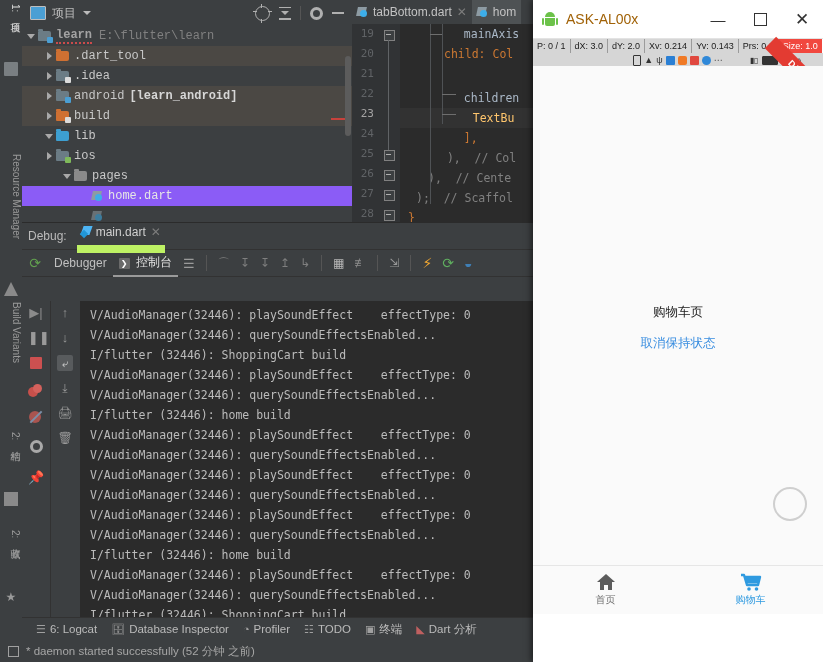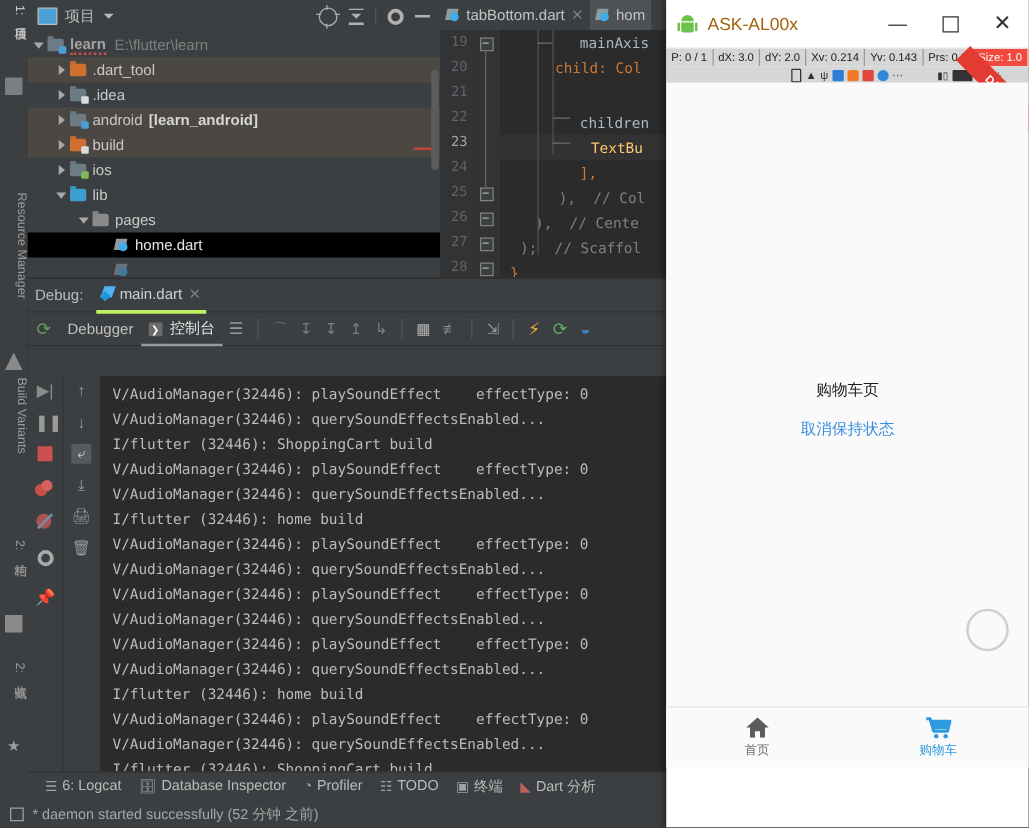--- a/index.html
+++ b/index.html
@@ -14,29 +14,29 @@
 
   
   .leftstrip{position:absolute;left:0;top:0;width:22px;height:662px;background:#3c3f41;border-right:1px solid #2b2b2b;}
   .vtab{position:absolute;left:0;width:22px;color:#9a9a9a;font-size:10px;
         writing-mode:vertical-rl;text-orientation:mixed;white-space:nowrap;
         padding:2px 0;text-align:left;}
   .vtab.sel{color:#d8d8d8;}
   .vicon{position:absolute;left:4px;width:14px;height:14px;}
 
   
-  .projpanel{position:absolute;left:22px;top:0;width:330px;height:222px;background:#3c3f41;}
+  .projpanel{position:absolute;left:22px;top:0;width:330px;height:222px;background:#3c3f41;font-family:Liberation Mono, monospace;}
   .projhdr{height:26px;background:#3c3f41;display:flex;align-items:center;padding:0 4px;border-bottom:1px solid #323232;}
   .projhdr .ttl{color:#bbb;font-size:12px;margin-left:6px;}
   .caret{width:0;height:0;border-left:4px solid transparent;border-right:4px solid transparent;border-top:4px solid #bbb;margin-left:7px;}
   .hdr-right{margin-left:auto;display:flex;align-items:center;gap:9px;padding-right:4px;}
   .tree{position:absolute;left:0;top:26px;right:0;bottom:0;overflow:hidden;background:#3c3f41;}
   .trow{height:20px;display:flex;align-items:center;font-size:12px;color:#c8c8c8;white-space:nowrap;padding-right:6px;}
   .trow.alt{background:#4b4844;}
-  .trow.sel{background:#000000;}
+  .trow.sel{background:#8b5cf6;}
   .arrow{width:12px;height:12px;position:relative;flex:0 0 12px;}
   .arrow.closed::after{content:"";position:absolute;left:3px;top:2px;border-left:5px solid #a9a9a9;border-top:4px solid transparent;border-bottom:4px solid transparent;}
   .arrow.open::after{content:"";position:absolute;left:1px;top:4px;border-top:5px solid #a9a9a9;border-left:4px solid transparent;border-right:4px solid transparent;}
   .arrow.none::after{content:none;}
   .fico{width:14px;height:12px;flex:0 0 14px;margin-right:4px;position:relative;}
   .fico i{position:absolute;left:0;top:1px;width:13px;height:10px;border-radius:1px 2px 2px 1px;display:block;}
   .fico i::before{content:"";position:absolute;left:0;top:-2px;width:5px;height:2px;border-radius:1px 1px 0 0;background:inherit;}
   .fico .badge{position:absolute;right:-1px;bottom:-1px;width:6px;height:6px;border-radius:1px;}
   .lbl-bold{font-weight:bold;color:#a3a3a3;}
   .lbl-dim{color:#808080;margin-left:7px;}
@@ -68,21 +68,21 @@
   .k-orange{color:#cc7832;}
   .k-yellow{color:#ffc66d;}
   .k-gray{color:#808080;}
   .guide{position:absolute;width:1px;background:#4f5255;}
   .ghline{position:absolute;height:1px;background:#6e6e6e;}
 
   
   .debugwrap{position:absolute;left:22px;top:222px;width:512px;height:440px;background:#3c3f41;border-top:1px solid #2b2b2b;}
   .dbgtabs{height:26px;display:flex;align-items:center;padding-left:6px;font-size:12px;color:#bbb;border-bottom:1px solid #323232;}
   .dbgtabs .lead{margin-right:10px;color:#bbb;}
-  .dbgtab{display:flex;align-items:center;height:26px;padding:0 4px;border-bottom:3px solid #bef264;color:#d0d0d0;}
+  .dbgtab{display:flex;align-items:center;height:26px;padding:0 4px;border-bottom:8px solid #bef264;color:#d0d0d0;}
   .flutterico{width:11px;height:12px;margin-right:4px;position:relative;flex:0 0 11px;}
   .flutterico::before{content:"";position:absolute;left:1px;top:0;width:9px;height:9px;background:#4db5f5;transform:skewX(-20deg);}
   .flutterico::after{content:"";position:absolute;left:0px;top:5px;width:6px;height:6px;background:#2196d6;transform:rotate(45deg);}
   .dbgtoolbar{height:26px;display:flex;align-items:center;font-size:12px;color:#c0c0c0;border-bottom:1px solid #323232;}
   .tbsep{width:1px;height:16px;background:#555;margin:0 6px;}
   .tbtab{padding:0 6px;height:26px;line-height:26px;}
   .tbtab.active{border-bottom:2px solid #9a9a9a;color:#e0e0e0;}
 
   .dbgbody{position:absolute;left:0;top:78px;right:0;bottom:42px;}
   .dbgside{position:absolute;left:0;top:0;width:28px;height:100%;background:#3c3f41;border-right:1px solid #323232;
@@ -230,34 +230,34 @@
         <span class="arrow closed"></span>
         <span class="fico">
             <i style="background:#cf7032;"></i>
             <span class="badge" style="background:#dcdcdc;"></span>
           </span>
         <span>build</span>
         <span style="position:absolute;right:3px;top:12px;width:18px;height:2px;background:#c7423c;"></span>
       </div>
 
       <div class="trow" style="padding-left:22px;">
+        <span class="arrow open"></span>
+        <span class="fico">
+            <i style="background:#3d9fd1;"></i>
+          </span>
+        <span>lib</span>
+      </div>
+
+      <div class="trow" style="padding-left:22px;">
         <span class="arrow closed"></span>
         <span class="fico">
             <i style="background:#6b7c85;"></i>
             <span class="badge" style="background:#7fba5a;"></span>
           </span>
         <span>ios</span>
-      </div>
-
-      <div class="trow" style="padding-left:22px;">
-        <span class="arrow open"></span>
-        <span class="fico">
-            <i style="background:#3d9fd1;"></i>
-          </span>
-        <span>lib</span>
       </div>
 
       <div class="trow" style="padding-left:40px;">
         <span class="arrow open"></span>
         <span class="fico">
             <i style="background:#8a8a8a;"></i>
           </span>
         <span>pages</span>
       </div>
 

